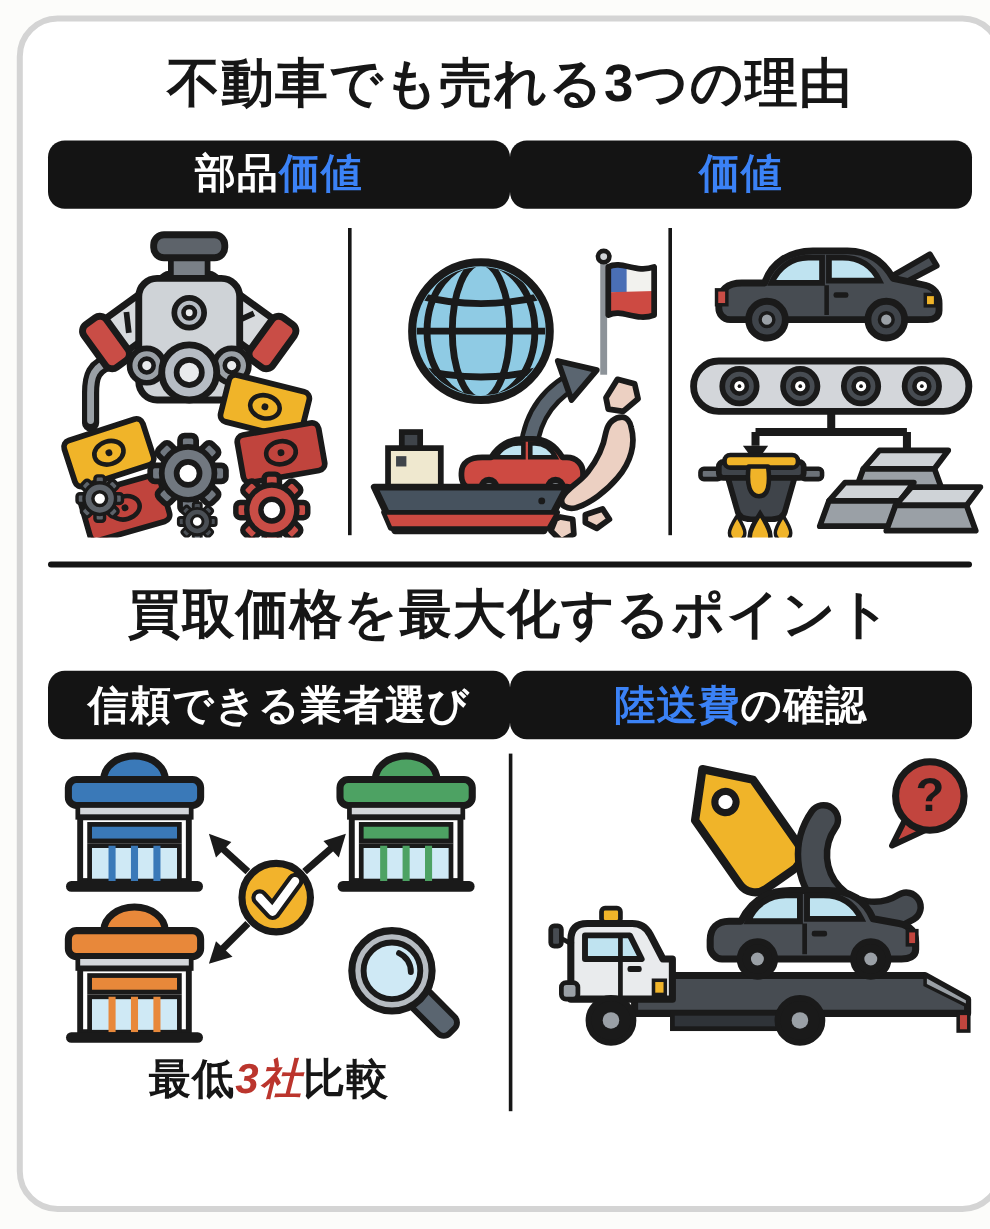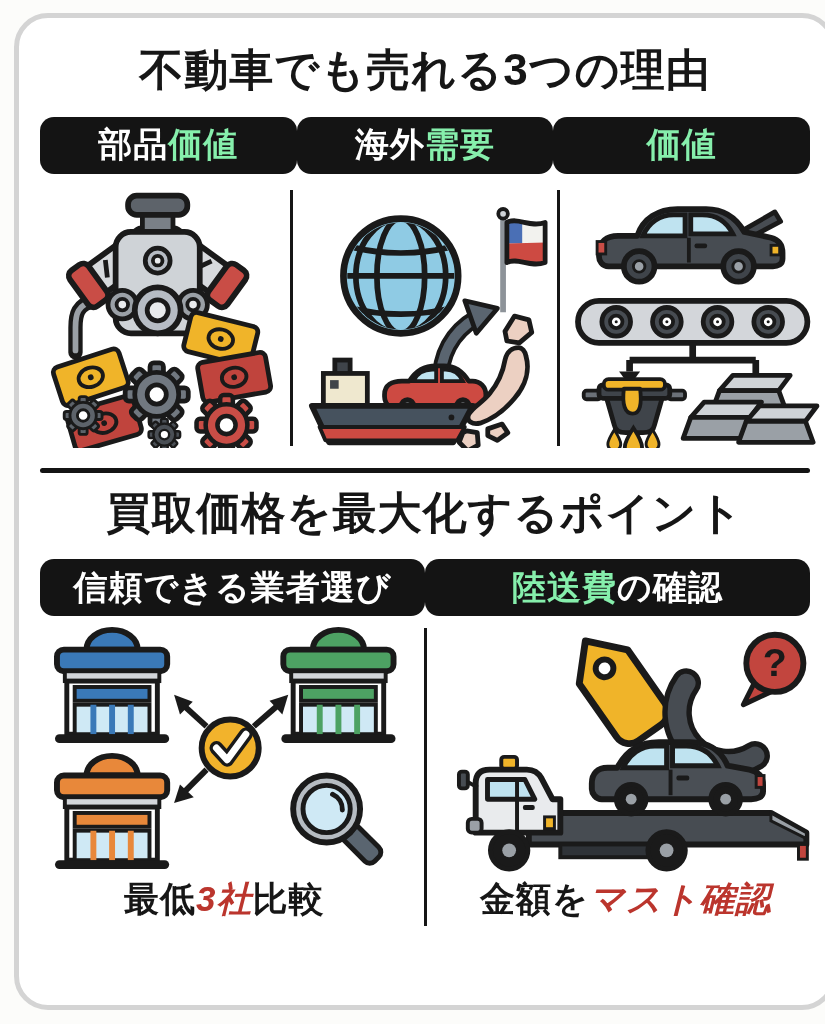--- a/index.html
+++ b/index.html
@@ -20,21 +20,21 @@
   }
   .t1 { margin-top:27px; }
   .t2 { margin-top:15px;text-align:center; }
   .badges { display:flex; padding:0 21px; margin-top:21px; }
   .badge {
     flex:1; background:#141414; border-radius:14px; height:57px;
     display:flex; align-items:center; justify-content:center;
     font-size:34px; font-weight:800; color:#ffffff; letter-spacing:1px;
     white-space:nowrap;
   }
-  .badge .gold { color:#86efac;text-align:center; }
+  .badge .gold { color:#3b82f6;text-align:center; }
   .panels3 { display:flex; align-items:stretch; height:272px; margin-top:8px; padding:0 6px; }
   .panel { flex:1; display:flex; align-items:center; justify-content:center; overflow:hidden; }
   .panel svg { width:98%; height:260px; }
   .vdiv { width:3px; background:#161616; margin:8px 0; }
   .hdiv { height:5px; background:#141414; margin:14px 21px 0 21px; border-radius:3px; }
   .panels2 { display:flex; align-items:stretch; height:306px; margin-top:8px; padding:0 6px; }
   .panel2 { flex:1; display:flex; flex-direction:column; align-items:center; overflow:hidden; }
   .panel2 svg { width:96%; height:248px; }
   .vdiv2 { width:3px; background:#161616; margin:4px 0; }
   .caption { font-size:35px; font-weight:900; color:#161616; margin-top:4px; letter-spacing:1px; white-space:nowrap; }
@@ -48,25 +48,20 @@
 
   <h1 class="title t1">不動車でも売れる3つの理由</h1>
 
   <div class="badges">
     <div class="badge">
         <span>部品</span>
         <span class="gold">価値</span>
         <span></span>
       </div>
     <div class="badge">
-        <span>海外</span>
-        <span class="gold">需要</span>
-        <span></span>
-      </div>
-    <div class="badge">
         <span class="gold">価値</span>
         <span></span>
       </div>
   </div>
 
   <div class="panels3">
 
     <div class="panel">
       <svg viewBox="0 0 260 272">
         <defs>
@@ -370,17 +365,16 @@
           <path d="M80,158 V210" stroke="#1a1a1a" stroke-width="4"></path>
           <rect x="86" y="184" width="12" height="5" rx="2" fill="#1a1a1a"></rect>
           <rect x="30" y="198" width="14" height="14" rx="4" fill="#9aa0a6" stroke="#1a1a1a" stroke-width="4"></rect>
           <rect x="108" y="196" width="10" height="12" fill="#f0b429" stroke="#1a1a1a" stroke-width="3"></rect>
           <circle cx="72" cy="230" r="19" fill="#1a1a1a" stroke="#1a1a1a" stroke-width="5"></circle>
             <circle cx="72" cy="230" r="7" fill="#9aa0a6"></circle>
           <circle cx="232" cy="230" r="19" fill="#1a1a1a" stroke="#1a1a1a" stroke-width="5"></circle>
             <circle cx="232" cy="230" r="7" fill="#9aa0a6"></circle>
         </g>
       </svg>
-      <div class="caption"><span>金額を</span><span class="red">マスト確認</span><span></span></div>
     </div>
   </div>
 
 </div>
 
 </body></html>

